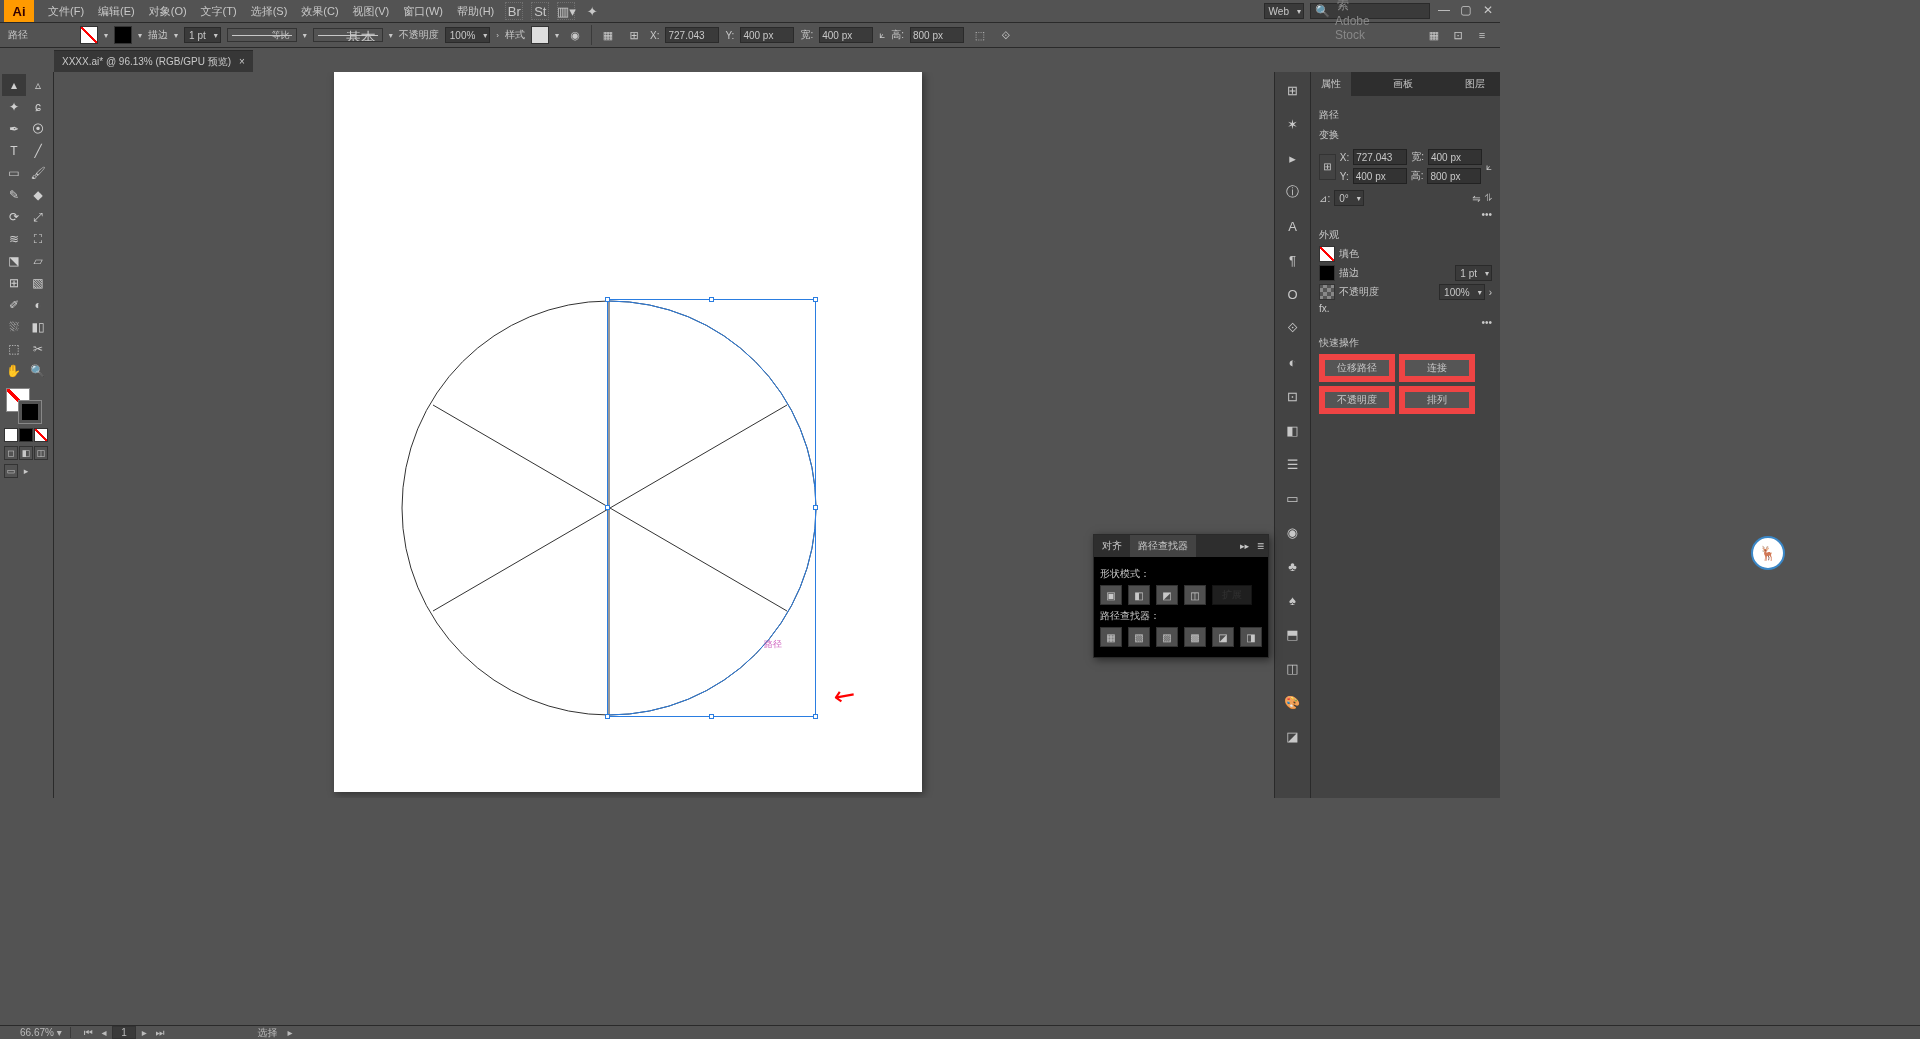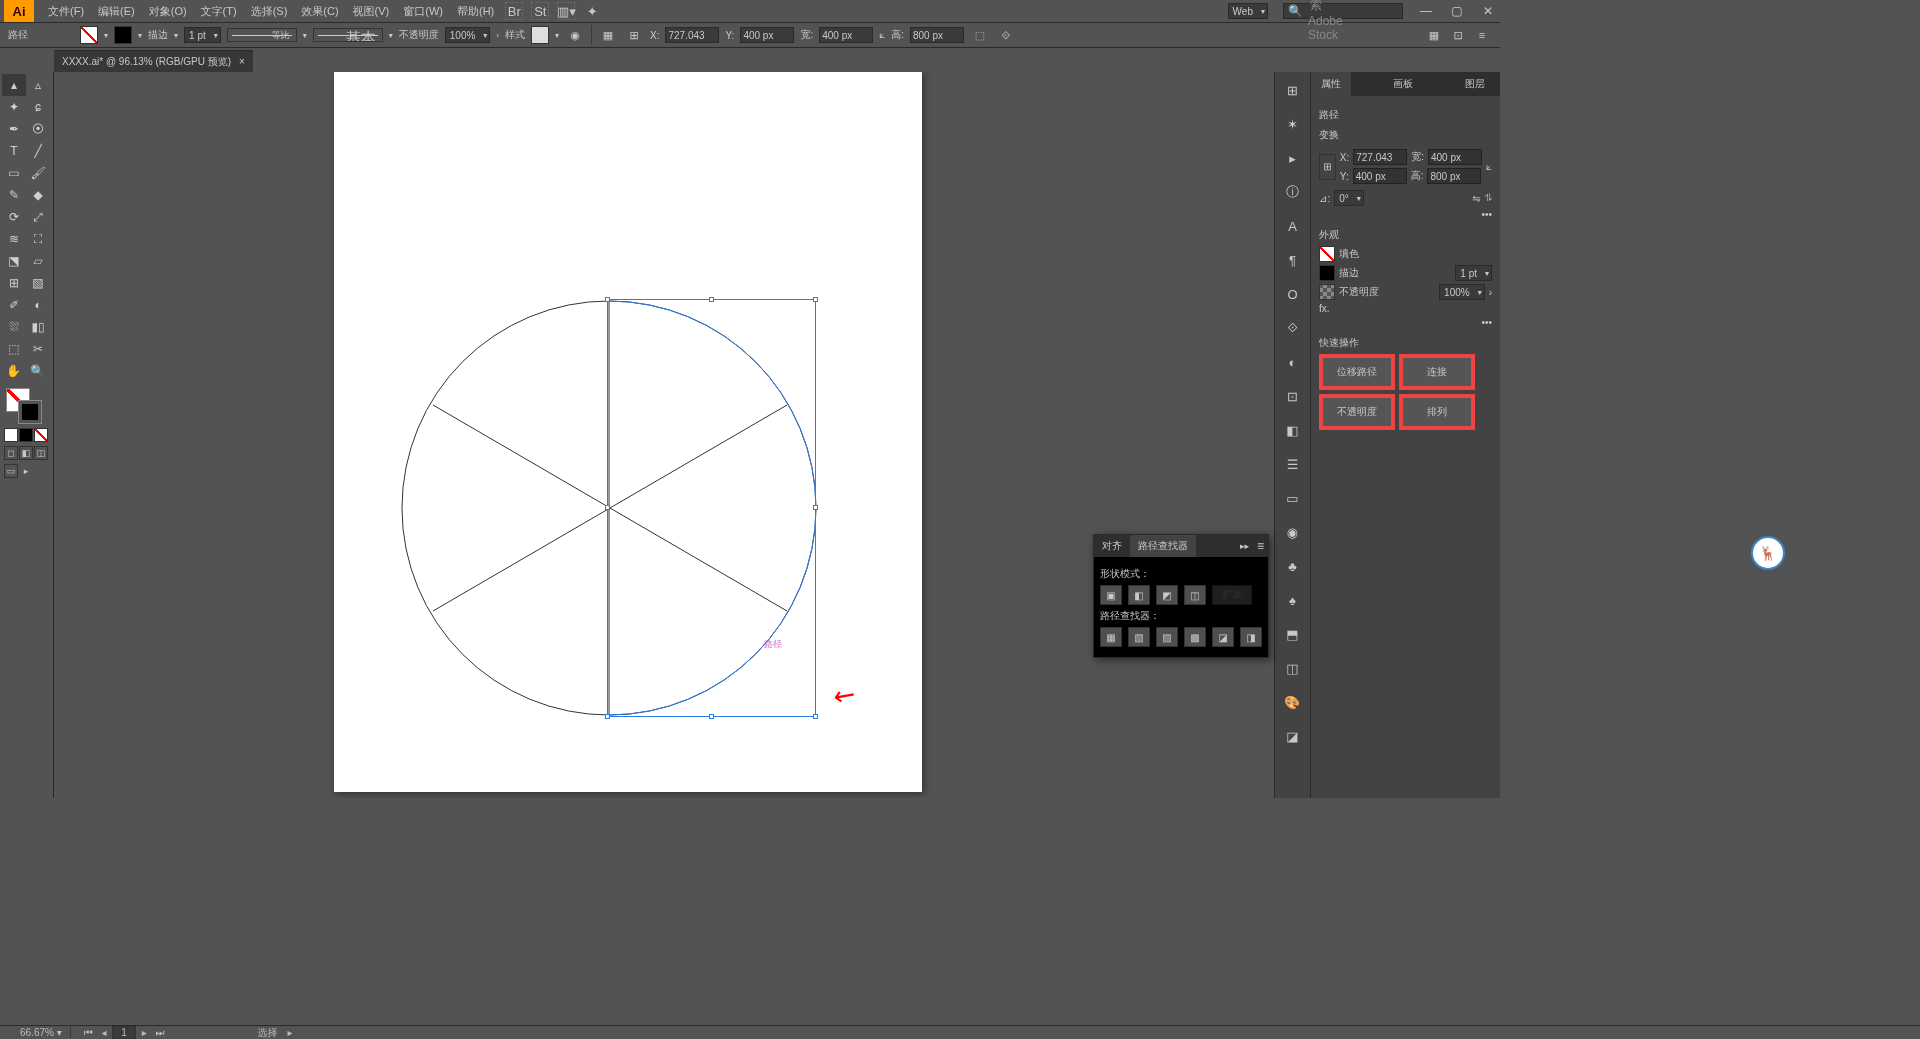--- a/index.html
+++ b/index.html
@@ -1,21 +1,21 @@
 <!DOCTYPE html>
 <html><head>
 <meta charset="utf-8">
 <style>
 * { margin:0; padding:0; box-sizing:border-box; font-family:"Microsoft YaHei",sans-serif; user-select:none; }
 body { background:#535353; width:1500px; height:812px; overflow:hidden; font-size:11px; color:#c8c8c8; }
 .menubar { height:22px; background:#535353; display:flex; align-items:center; padding:0 4px; gap:2px; }
 .ai-logo { width:30px; height:22px; background:#ff9a00; color:#330000; display:flex; align-items:center; justify-content:center; font-weight:bold; font-size:13px; margin-right:6px; }
 .menu-item { padding:3px 6px; font-size:11px; cursor:pointer; }
 .menu-icon { width:18px; height:18px; margin:0 3px; display:flex; align-items:center; justify-content:center; border:1px dotted #707070; font-size:13px; }
-.win-ctrl { margin-left:auto; display:flex; align-items:center; gap:15px; }
+.win-ctrl { margin-left:auto; display:flex; gap:6px; }
 .win-ctrl span { width:16px; text-align:center; cursor:pointer; font-size:12px; }
 .search-top { background:#3a3a3a; border:1px solid #2a2a2a; width:120px; height:16px; padding:0 4px; font-size:10px; color:#888; display:flex; align-items:center; gap:4px; }
 .ctrlbar { height:26px; background:#535353; border-top:1px solid #2a2a2a; border-bottom:1px solid #2a2a2a; display:flex; align-items:center; padding:0 8px; gap:6px; }
 .ctrlbar .lbl { font-size:10px; }
 .swatch { width:18px; height:18px; border:1px solid #333; }
 .nofill { background:linear-gradient(to top right, white 0%, white 45%, red 45%, red 55%, white 55%, white 100%); }
 .blackfill { background:#000; }
 .dropdown-tiny { height:16px; background:#3a3a3a; border:1px solid #2a2a2a; padding:0 14px 0 4px; font-size:10px; position:relative; display:flex; align-items:center; }
 .dropdown-tiny::after { content:"▾"; position:absolute; right:2px; font-size:8px; }
 .num-input { width:54px; height:16px; background:#3a3a3a; border:1px solid #2a2a2a; color:#c8c8c8; font-size:10px; padding:0 2px; }
@@ -42,21 +42,21 @@
 .right-dock { width:36px; background:#434343; border-left:1px solid #2a2a2a; display:flex; flex-direction:column; align-items:center; padding-top:6px; gap:10px; }
 .right-dock .dicon { width:24px; height:24px; display:flex; align-items:center; justify-content:center; cursor:pointer; font-size:13px; }
 .right-panel { width:190px; background:#434343; border-left:1px solid #2a2a2a; display:flex; flex-direction:column; }
 .panel-tabs { height:24px; background:#2e2e2e; display:flex; align-items:center;gap:32px; }
 .ptab { padding:0 10px; height:24px; display:flex; align-items:center; font-size:10px; cursor:pointer; }
 .ptab.active { background:#434343; }
 .panel-body { padding:6px 8px; flex:1; }
 .psec-title { font-size:10px; margin:6px 0 4px; color:#c8c8c8; }
 .prop-row { display:flex; align-items:center; gap:4px; margin:3px 0; font-size:10px; }
 .prop-row input { width:54px; height:16px; background:#333; border:1px solid #222; color:#c8c8c8; font-size:10px; padding:0 2px; }
-.quick-btn { width:76px; height:36px; background:#555; border:4px solid #ef4444; font-size:10px; display:flex; align-items:center; justify-content:center; cursor:pointer; }
+.quick-btn { width:76px; height:28px; background:#555; border:6px solid #ef4444; font-size:10px; display:flex; align-items:center; justify-content:center; cursor:pointer; }
 .quick-grid { display:flex; flex-wrap:wrap; gap:4px; margin-top:4px; }
 .statusbar { height:14px; background:#535353; border-top:1px solid #2a2a2a; display:flex; align-items:center; font-size:10px; color:#bbb; padding:0 20px; gap:10px; position:absolute; bottom:0; left:0; right:0; }
 .statusbar .zoom { border-right:1px solid #3a3a3a; padding-right:8px; }
 .nav-arrows span { padding:0 3px; cursor:pointer; }
 .float-panel { position:absolute; left:1093px; top:534px; width:176px; background:#000000; border:1px solid #2a2a2a; box-shadow:2px 2px 8px rgba(0,0,0,0.5); z-index:10; }
 .float-tabs { height:22px; background:#2e2e2e; display:flex; align-items:center; }
 .float-tabs .ft { padding:0 8px; font-size:10px; height:22px; display:flex; align-items:center; cursor:pointer; }
 .float-tabs .ft.active { background:#434343; }
 .float-body { padding:6px; }
 .fsec { font-size:10px; margin:4px 0; }

